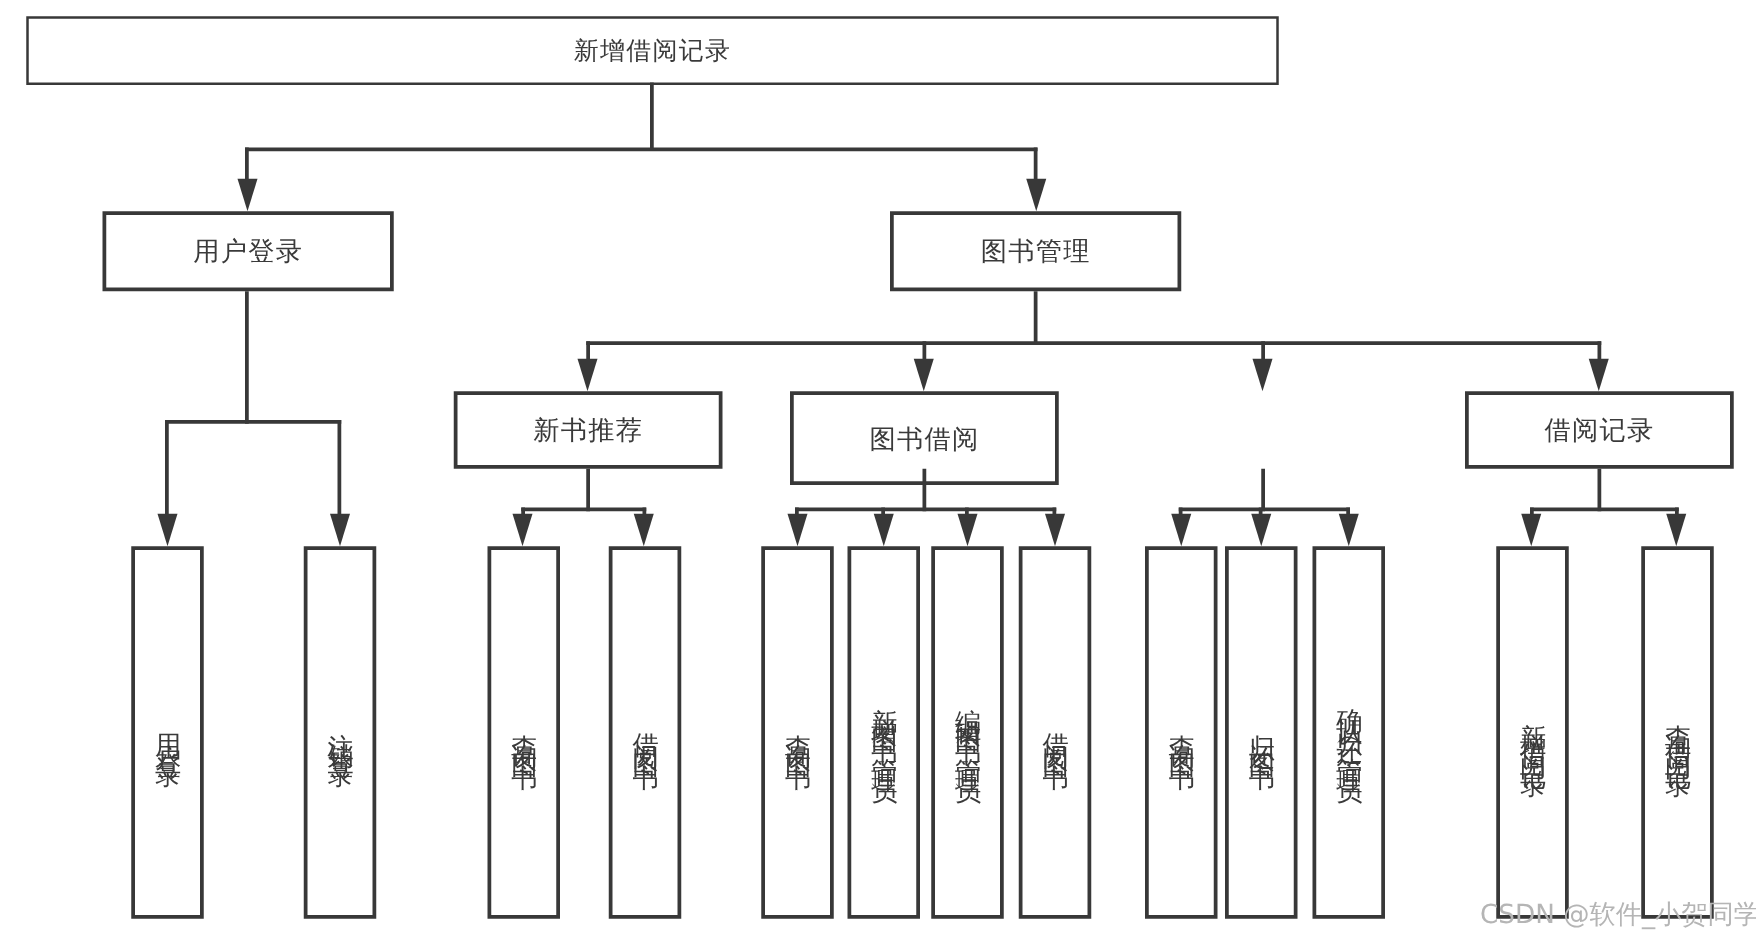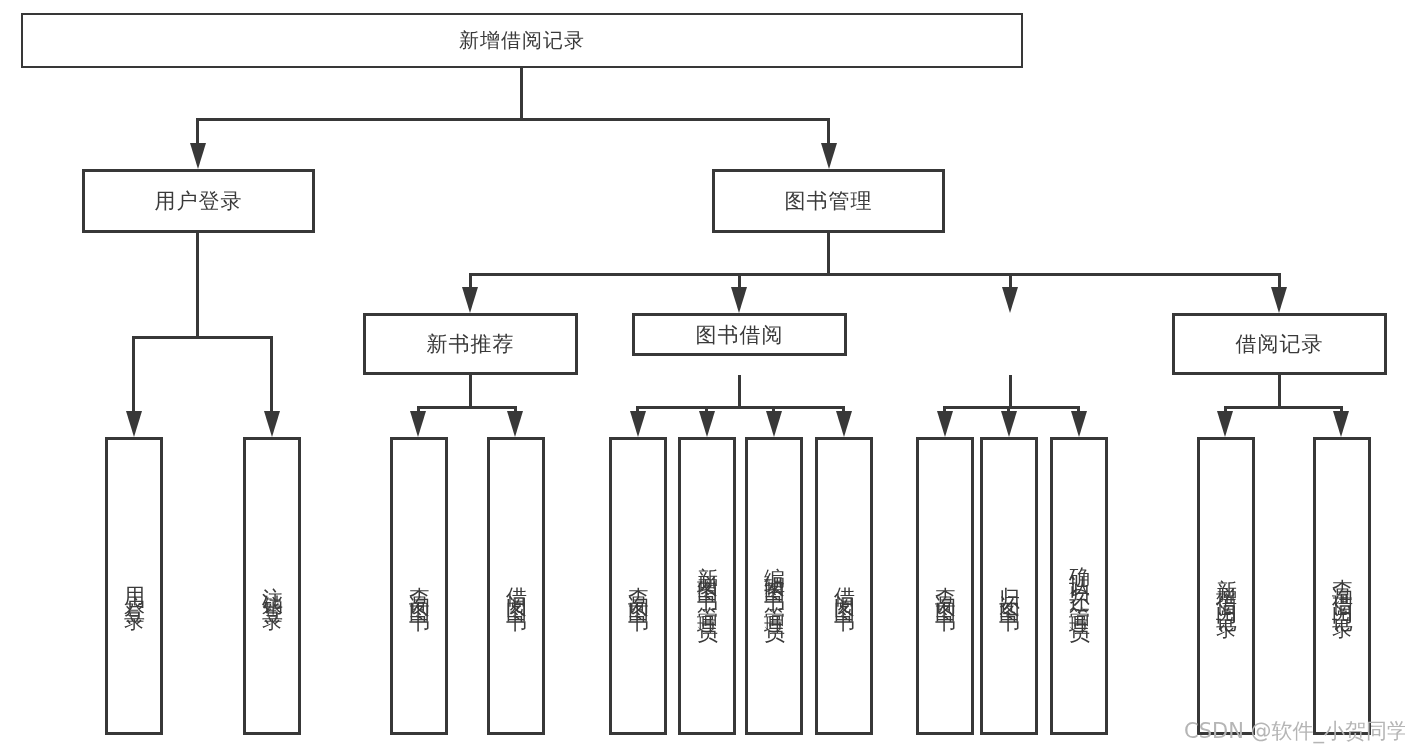--- a/index.html
+++ b/index.html
@@ -49,21 +49,21 @@
   <div class="box h" style="left:82px;top:169px;width:233px;height:64px;">
     <span>用户登录</span>
   </div>
   <div class="box h" style="left:363px;top:313px;width:215px;height:62px;">
     <span>新书推荐</span>
   </div>
 
   <div class="box h" style="left:712px;top:169px;width:233px;height:64px;">
     <span>图书管理</span>
   </div>
-  <div class="box h" style="left:632px;top:313px;width:215px;height:43px;justify-content:center;">
+  <div class="box h" style="left:632px;top:313px;width:215px;height:75px;justify-content:center;">
     <span>图书借阅</span>
   </div>
   <div class="box h" style="left:1172px;top:313px;width:215px;height:62px;">
     <span>借阅记录</span>
   </div>
 
   <div class="box leaf" style="left:105px;top:437px;width:58px;height:298px;">
     <span>用户登录</span>
   </div>
   <div class="box leaf" style="left:243px;top:437px;width:58px;height:298px;">

